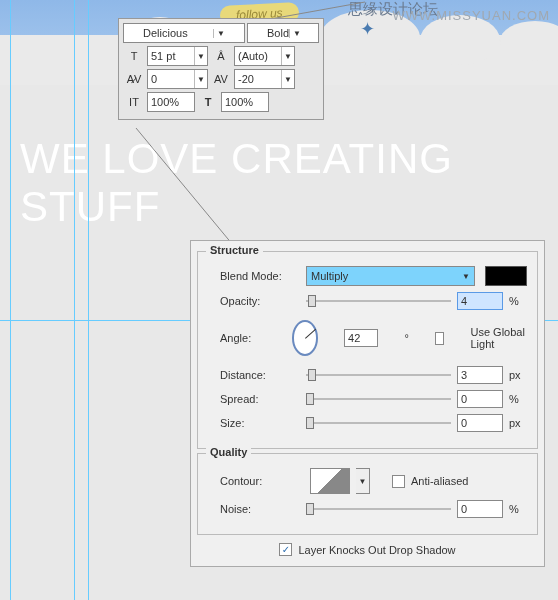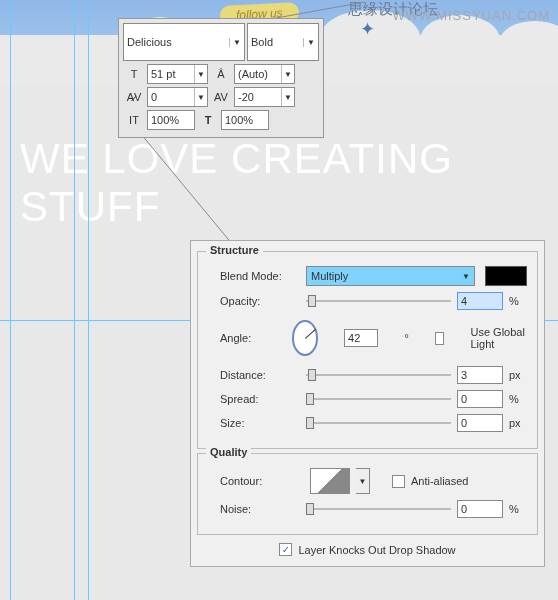--- a/index.html
+++ b/index.html
@@ -14,21 +14,21 @@
 .watermark-cn{position:absolute;top:0;right:120px;font-size:15px;color:#6a7a8f}
 .watermark-url{position:absolute;top:8px;right:8px;font-size:13px;color:#a0a8b0;letter-spacing:1px}
 .headline{position:absolute;top:135px;left:20px;font-size:42px;font-weight:400;color:#fff;letter-spacing:1px;font-family:Arial,sans-serif}
 .guide-v{position:absolute;top:0;bottom:0;width:1px;background:#6cf}
 .guide-h{position:absolute;left:0;right:0;height:1px;background:#6cf}
 .diag{position:absolute;top:0;left:0;pointer-events:none}
 
 
 .char-panel{position:absolute;top:18px;left:118px;width:206px;background:#e6e6e6;border:1px solid #999;padding:4px}
 .row{display:flex;align-items:center;gap:2px;margin-bottom:3px}
-.sel{border:1px solid #8a8a8a;background:#fff;height:38px;display:flex;align-items:center;justify-content:space-between;padding:0 3px}
+.sel{border:1px solid #8a8a8a;background:#fff;height:20px;display:flex;align-items:center;justify-content:space-between;padding:0 19px}
 .sel .arr{border-left:1px solid #bbb;padding-left:3px;font-size:8px}
 .ico{width:22px;height:20px;display:flex;align-items:center;justify-content:center;font-size:11px;background:transparent}
 .numbox{border:1px solid #8a8a8a;background:#fff;height:20px;display:flex;align-items:center}
 .numbox input{border:0;width:46px;height:18px;padding:0 3px;outline:none;text-align:left}
 .numbox .arr{border-left:1px solid #bbb;width:13px;height:18px;display:flex;align-items:center;justify-content:center;font-size:8px}
 .lbl{padding:0 3px}
 .swatch{width:40px;height:16px;border:1px solid #888;background:#fff}
 
 
 .ds-panel{position:absolute;top:240px;left:190px;width:355px;background:#f0f0f0;border:1px solid #aaa;padding:6px}

